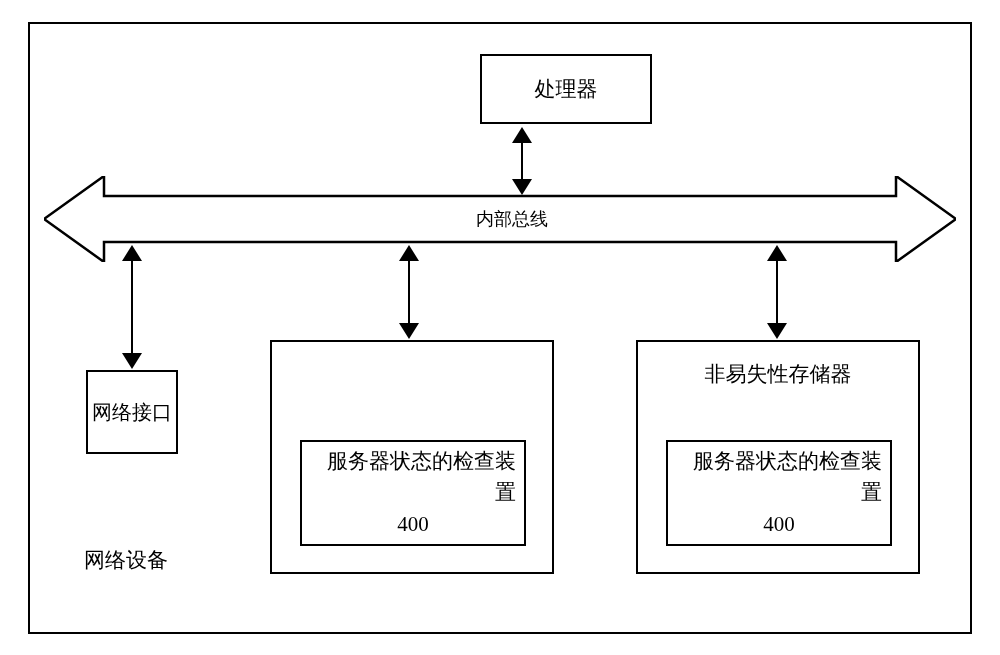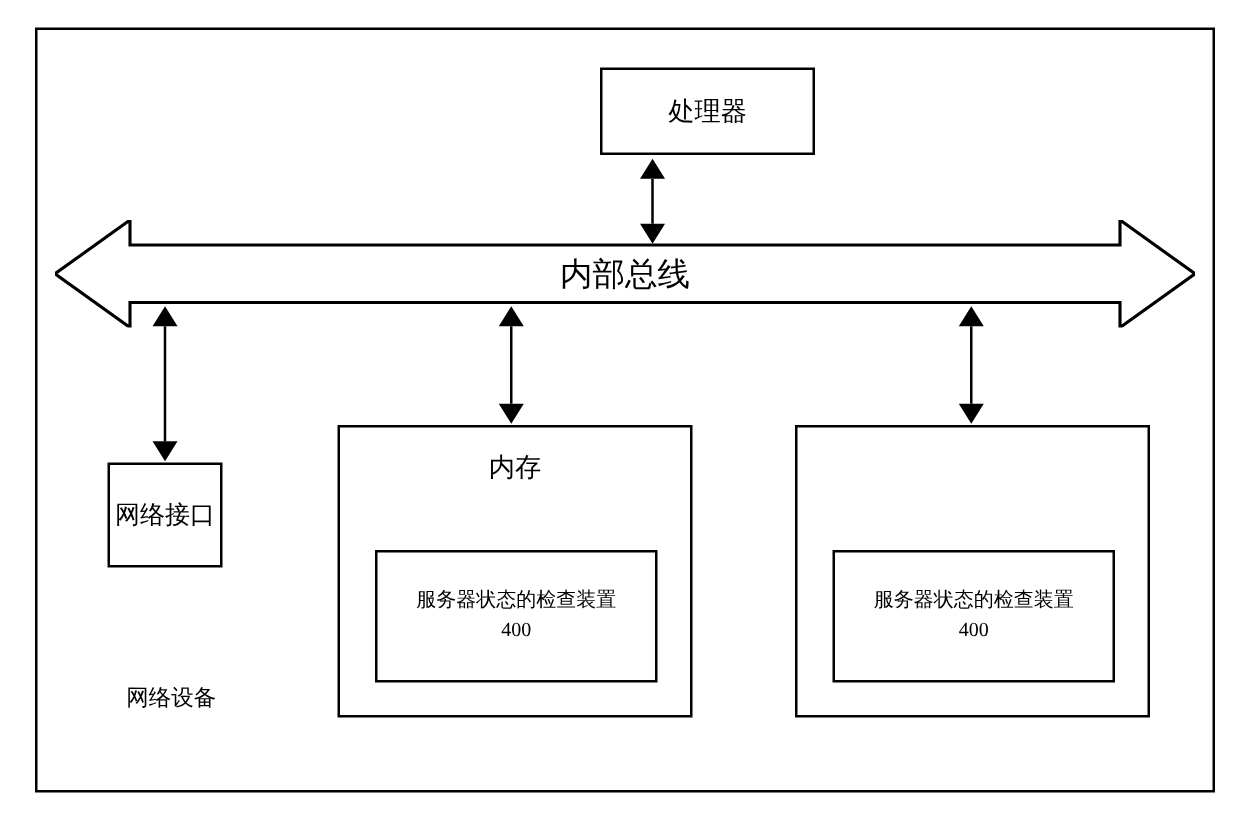--- a/index.html
+++ b/index.html
@@ -42,28 +42,28 @@
       top: 176px;
       width: 912px;
       height: 86px;
     }
     .bus-svg {
       width: 100%;
       height: 100%;
     }
     .bus-label {
       position: absolute;
-      left: 0;
+      left: 12px;
       top: 0;
       width: 100%;
       height: 100%;
       display: flex;
       align-items: center;
       justify-content: center;
-      font-size: 26px;
+      font-size: 18px;
       pointer-events: none;
     }
     .double-arrow {
       position: absolute;
       width: 18px;
     }
     .arrow-head-up {
       width: 0;
       height: 0;
       border-left: 10px solid transparent;
@@ -117,21 +117,21 @@
       position: absolute;
       left: 28px;
       bottom: 26px;
       width: 226px;
       height: 106px;
       border: 2.5px solid #000;
       display: flex;
       flex-direction: column;
       align-items: center;
       justify-content: center;
-      font-size: 16px;
+      font-size: 21px;
       line-height: 1.5;
       text-align: right;
       padding: 8px;
     }
     .nvstorage-box {
       position: absolute;
       left: 636px;
       top: 340px;
       width: 284px;
       height: 234px;
@@ -140,22 +140,21 @@
     }
     .nvstorage-label {
       text-align: center;
       font-size: 21px;
       margin-top: 18px;
     }
     .device-label {
       position: absolute;
       left: 84px;
       top: 546px;
-      font-size: 18px;
-      margin-left: 17px;
+      font-size: 21px;
     }
   </style>
 </head>
 <body>
 
 <div class="outer-frame"></div>
 
 <div class="processor-box">
   <span>处理器</span>
 </div>
@@ -191,27 +190,27 @@
   <div class="arrow-head-up"></div>
   <div class="arrow-line" style="height: 62px;"></div>
   <div class="arrow-head-down"></div>
 </div>
 
 <div class="network-iface-box">
   <span>网络接口</span>
 </div>
 
 <div class="memory-box">
-  <div class="memory-label">内存</div>
   <div class="inner-device-box">
     <span>服务器状态的检查装置</span>
     <span>400</span>
   </div>
 </div>
 
 <div class="nvstorage-box">
+  <div class="nvstorage-label">非易失性存储器</div>
   <div class="inner-device-box">
     <span>服务器状态的检查装置</span>
     <span>400</span>
   </div>
 </div>
 
 <div class="device-label">网络设备</div>
 
 </body></html>

